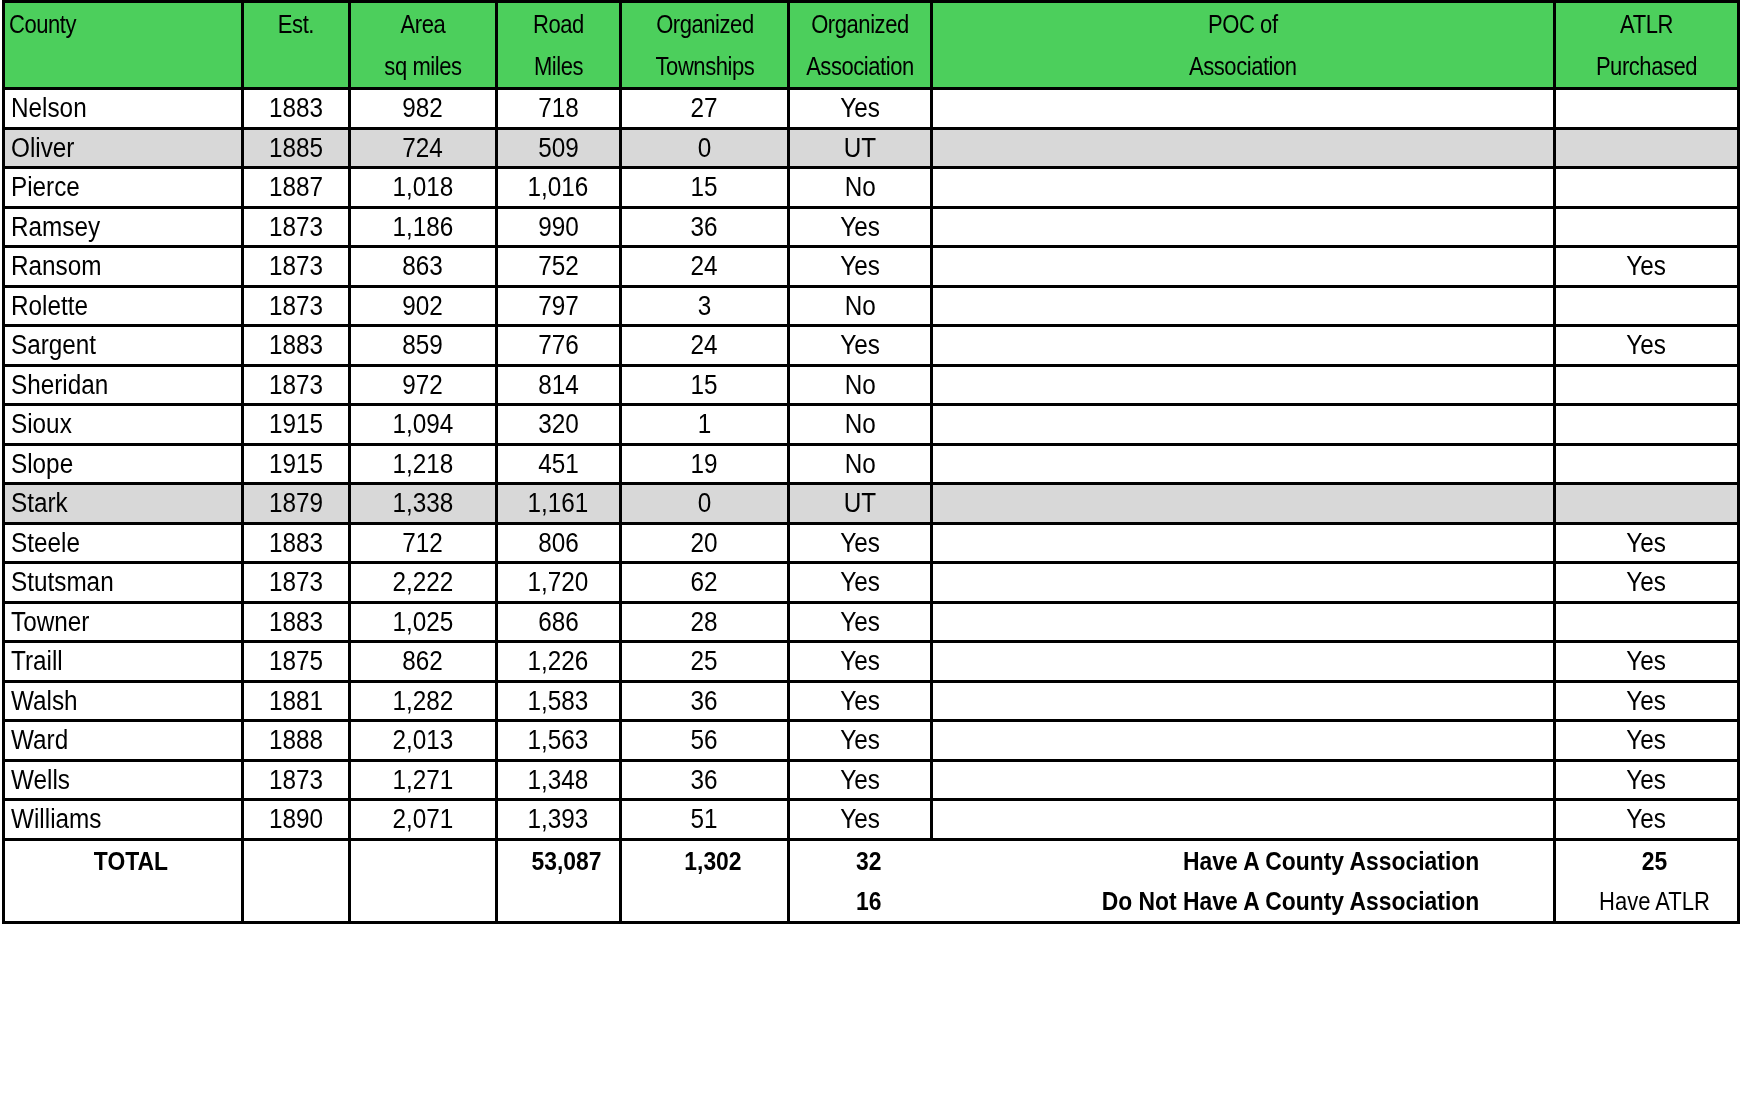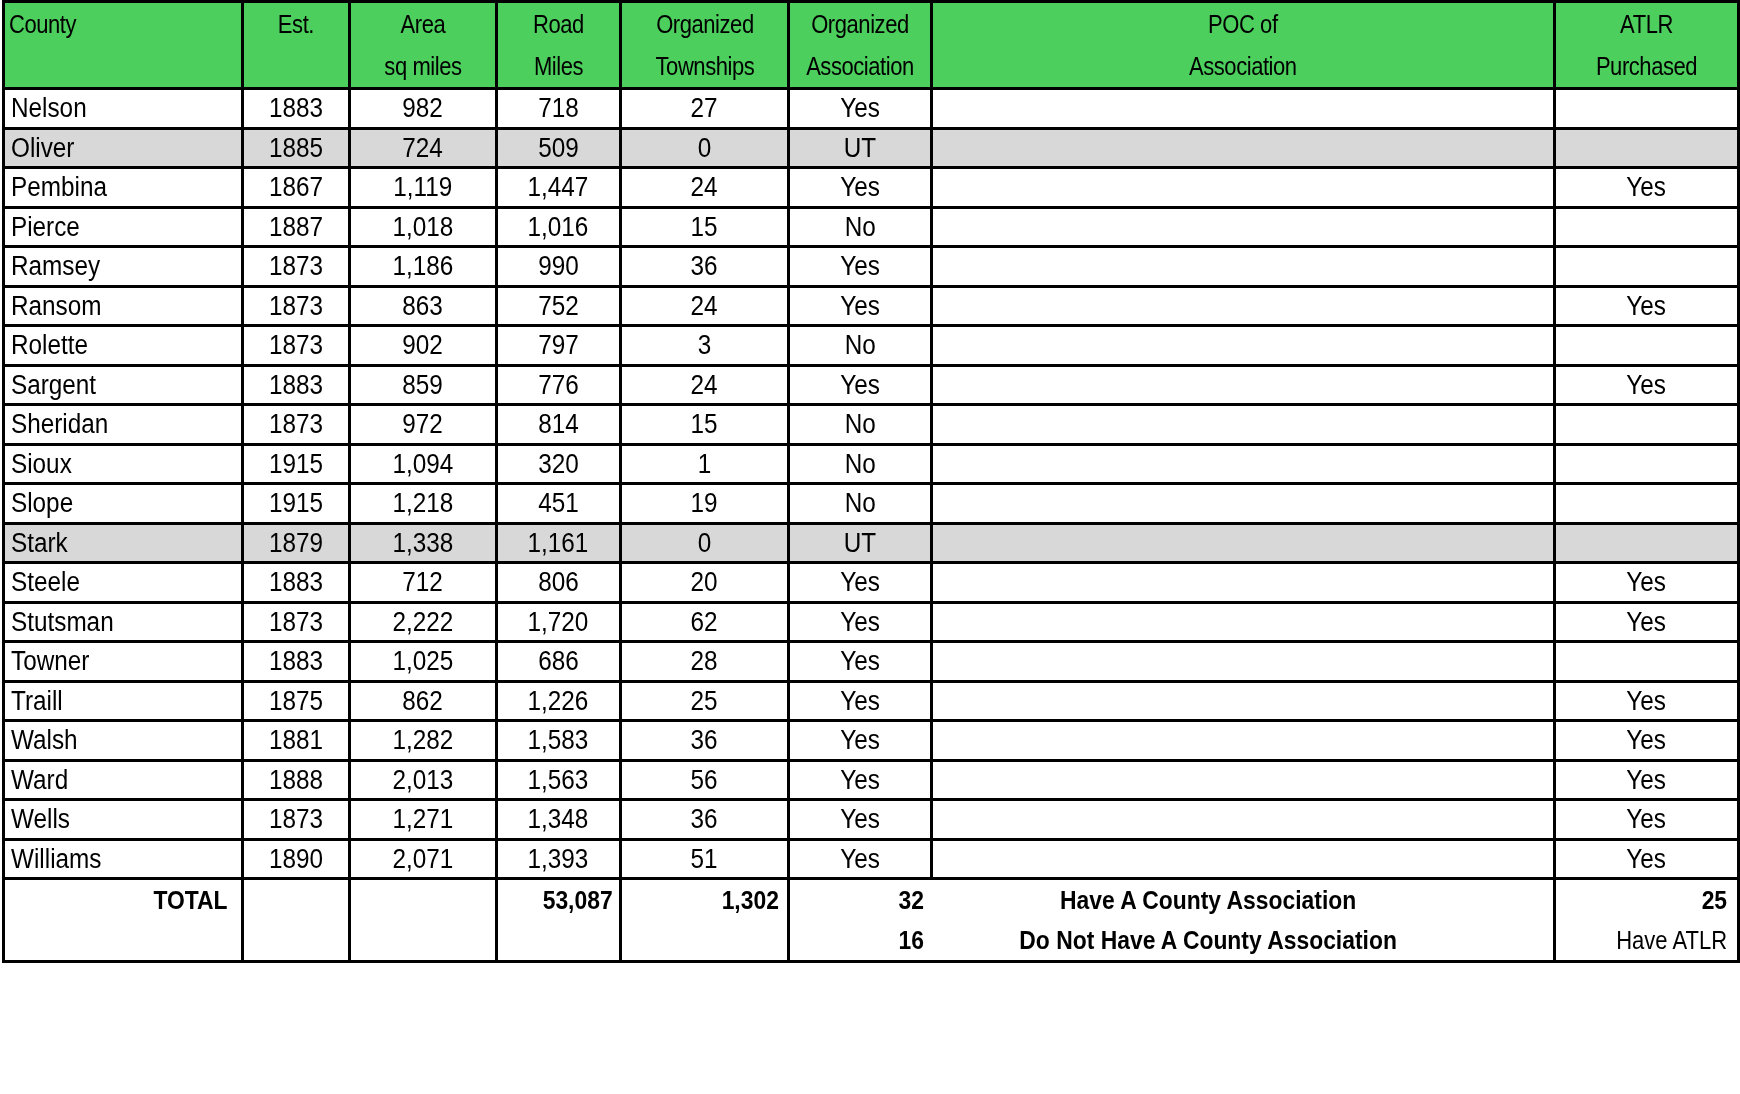--- a/index.html
+++ b/index.html
@@ -39,26 +39,26 @@
   }
   #sheet tbody td .v { display: inline-block; transform: scaleX(0.9); }
   #sheet tbody td.county { text-align: left; padding-left: 6px; }
   #sheet tbody td.county .v { transform-origin: left; }
   #sheet tbody tr.gray td { background: #d8d8d8; }
   #sheet tfoot td {
     height: 77px;
     font-size: 26px;
     font-weight: bold;
     vertical-align: top;
-    text-align: right;
+    text-align: center;
     line-height: 40px;
     padding-left: 16px;
   }
   #sheet tfoot td .v { display: block; transform: scaleX(0.88); }
-  #sheet tfoot td.summary { text-align: center; padding-left: 5px; margin-left: 36px; }
+  #sheet tfoot td.summary { text-align: right; padding-left: 5px; margin-left: 36px; }
   #sheet tfoot td.summary .v { transform-origin: left; }
   #sheet tfoot td.atlr-total .sub { font-weight: normal; font-size: 25px; }
 </style>
 </head>
 <body>
 
 <table id="sheet">
   <colgroup>
     <col style="width:239px">
     <col style="width:107px">
@@ -120,30 +120,20 @@
         <td class="county"><span class="v">Oliver</span></td>
         <td><span class="v">1885</span></td>
         <td><span class="v">724</span></td>
         <td><span class="v">509</span></td>
         <td><span class="v">0</span></td>
         <td><span class="v">UT</span></td>
         <td><span class="v"></span></td>
         <td><span class="v"></span></td>
       </tr>
       <tr>
-        <td class="county"><span class="v">Pembina</span></td>
-        <td><span class="v">1867</span></td>
-        <td><span class="v">1,119</span></td>
-        <td><span class="v">1,447</span></td>
-        <td><span class="v">24</span></td>
-        <td><span class="v">Yes</span></td>
-        <td><span class="v"></span></td>
-        <td><span class="v">Yes</span></td>
-      </tr>
-      <tr>
         <td class="county"><span class="v">Pierce</span></td>
         <td><span class="v">1887</span></td>
         <td><span class="v">1,018</span></td>
         <td><span class="v">1,016</span></td>
         <td><span class="v">15</span></td>
         <td><span class="v">No</span></td>
         <td><span class="v"></span></td>
         <td><span class="v"></span></td>
       </tr>
       <tr>

